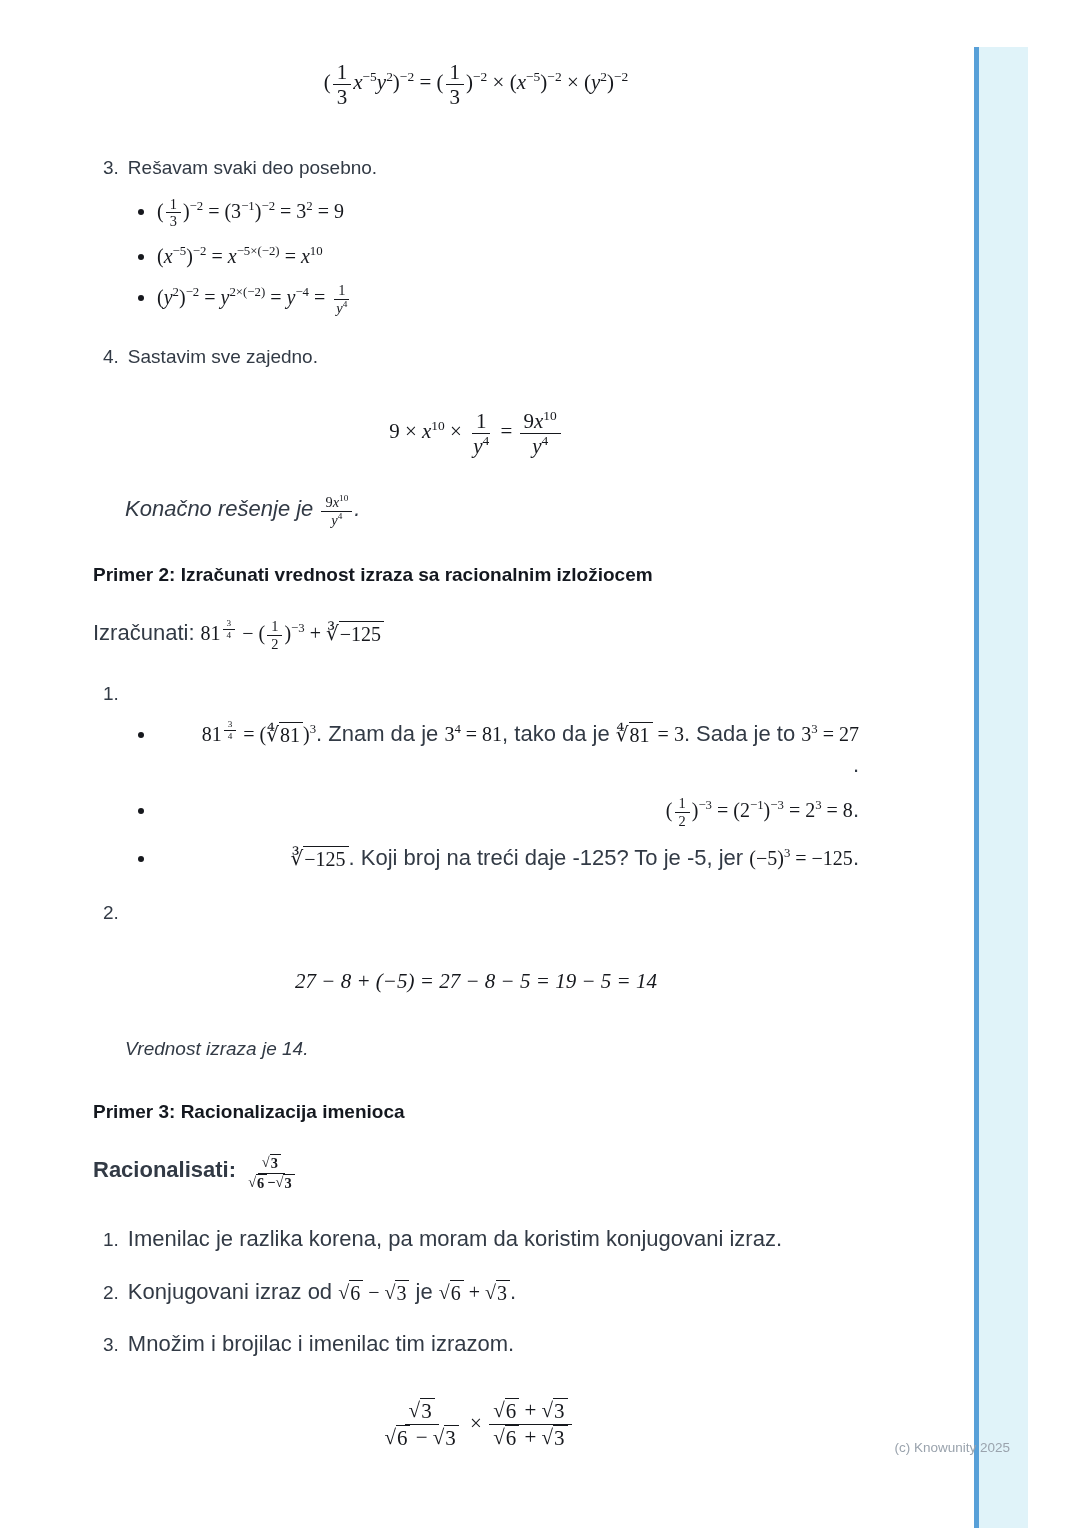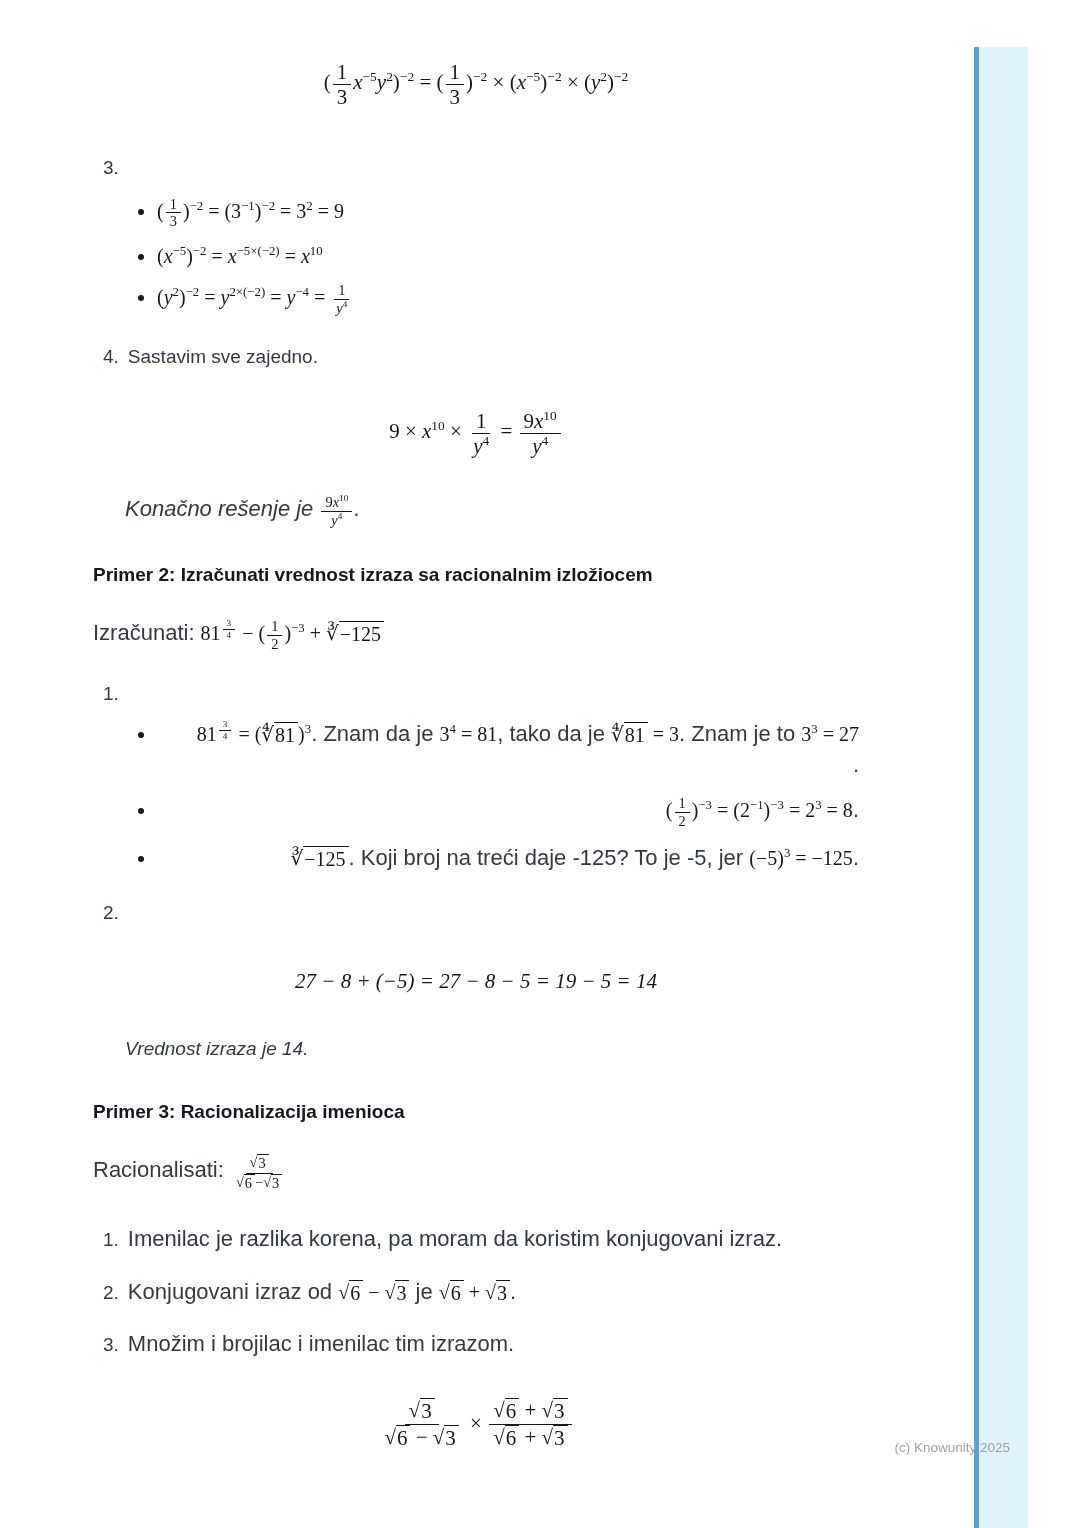--- a/index.html
+++ b/index.html
@@ -59,21 +59,21 @@
   .b-f2   { margin-top:38px; }
   .b-conc1{ margin-top:36px; }
   .b-h2   { margin-top:34px; }
   .b-izr  { margin-top:30px; }
   .b-p2s1 { margin-top:28px; }
   .b-ul2  { margin-top:12px; }
   .b-p2s2 { margin-top:26px; }
   .b-f3   { margin-top:40px;font-style:italic; }
   .b-conc2{ margin-top:40px; }
   .b-h3   { margin-top:36px; }
-  .b-rac  { margin-top:30px; }
+  .b-rac  { margin-top:30px;font-weight:bold; }
   .b-p3s1 { margin-top:32px; }
   .b-p3s  { margin-top:22px; }
   .b-f4   { margin-top:38px; }
 
   .footer { position:absolute; top:1440px; right:70px; font-size:13.5px; color:#9aa3ad; z-index:3; }
 </style>
 </head>
 <body>
 
 <div class="page">
@@ -86,20 +86,21 @@
     <div class="dmath b-f1">(<span class="fr frB">
           <span class="nu">1</span>
           <span class="de">3</span>
         </span><i>x</i><sup>−5</sup><i>y</i><sup>2</sup>)<sup>−2</sup> = (<span class="fr frB">
           <span class="nu">1</span>
           <span class="de">3</span>
         </span>)<sup>−2</sup> × (<i>x</i><sup>−5</sup>)<sup>−2</sup> × (<i>y</i><sup>2</sup>)<sup>−2</sup></div>
 
     <div class="numrow b-step3">
       <span class="nnum">3.</span>
+      <span class="ntext">Rešavam svaki deo posebno.</span>
     </div>
 
     <ul class="bullets b-ul1">
       <li class="mathline">(<span class="fr frS">
             <span class="nu">1</span>
             <span class="de">3</span>
           </span>)<sup>−2</sup> = (3<sup>−1</sup>)<sup>−2</sup> = 3<sup>2</sup> = 9</li>
       <li class="mathline">(<i>x</i><sup>−5</sup>)<sup>−2</sup> = <i>x</i><sup>−5×(−2)</sup> = <i>x</i><sup>10</sup></li>
       <li class="mathline">(<i>y</i><sup>2</sup>)<sup>−2</sup> = <i>y</i><sup>2×(−2)</sup> = <i>y</i><sup>−4</sup> = <span class="fr frS">
             <span class="nu">1</span>
@@ -145,21 +146,21 @@
     <ul class="bullets b2 b-ul2">
       <li class="mathline">81<sup><span class="fr frS">
               <span class="nu">3</span>
               <span class="de">4</span>
             </span></sup> = (<span class="rad">
             <span class="rs">∜</span>
             <span class="rc">81</span>
           </span>)<sup>3</sup><span class="txt">. Znam da je </span>3<sup>4</sup> = 81<span class="txt">, tako da je </span><span class="rad">
             <span class="rs">∜</span>
             <span class="rc">81</span>
-          </span> = 3<span class="txt">. Znam je to </span>3<sup>3</sup> = 27<br><span class="txt">.</span></li>
+          </span> = 3<span class="txt">. Sada je to </span>3<sup>3</sup> = 27<br><span class="txt">.</span></li>
       <li class="mathline">(<span class="fr frS">
             <span class="nu">1</span>
             <span class="de">2</span>
           </span>)<sup>−3</sup> = (2<sup>−1</sup>)<sup>−3</sup> = 2<sup>3</sup> = 8<span class="txt">.</span></li>
       <li class="mathline"><span class="rad">
             <span class="rs">∛</span>
             <span class="rc">−125</span>
           </span><span class="txt">. Koji broj na treći daje -125? To je -5, jer </span>(−5)<sup>3</sup> = −125<span class="txt">.</span></li>
     </ul>
 

